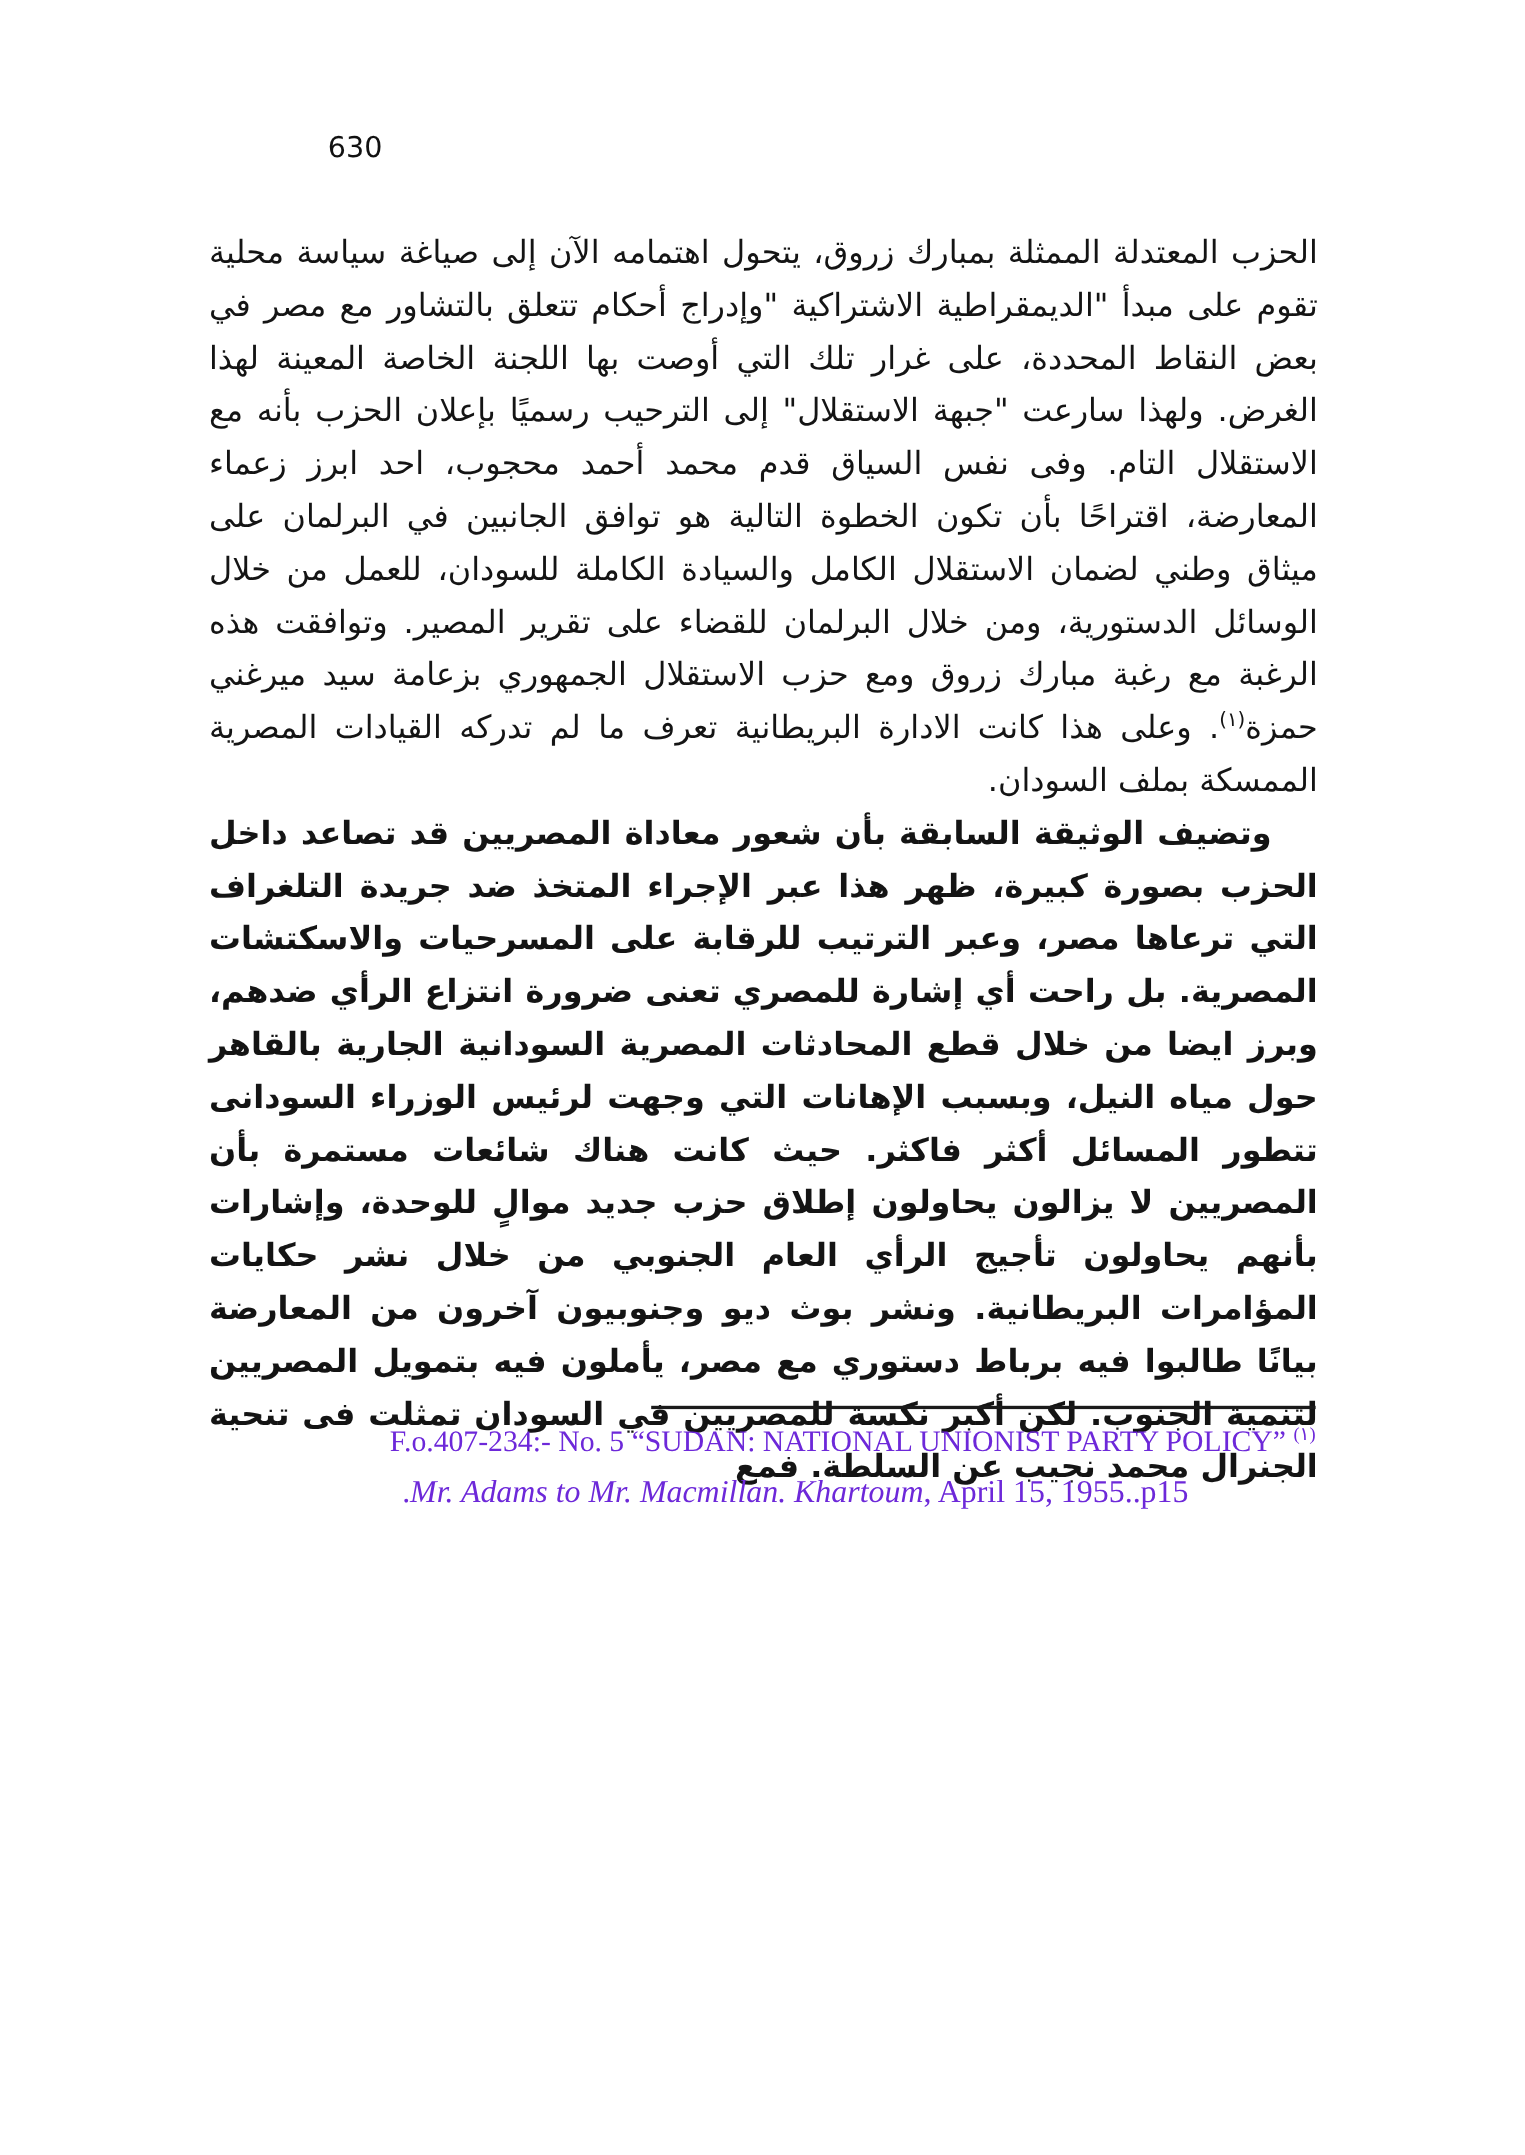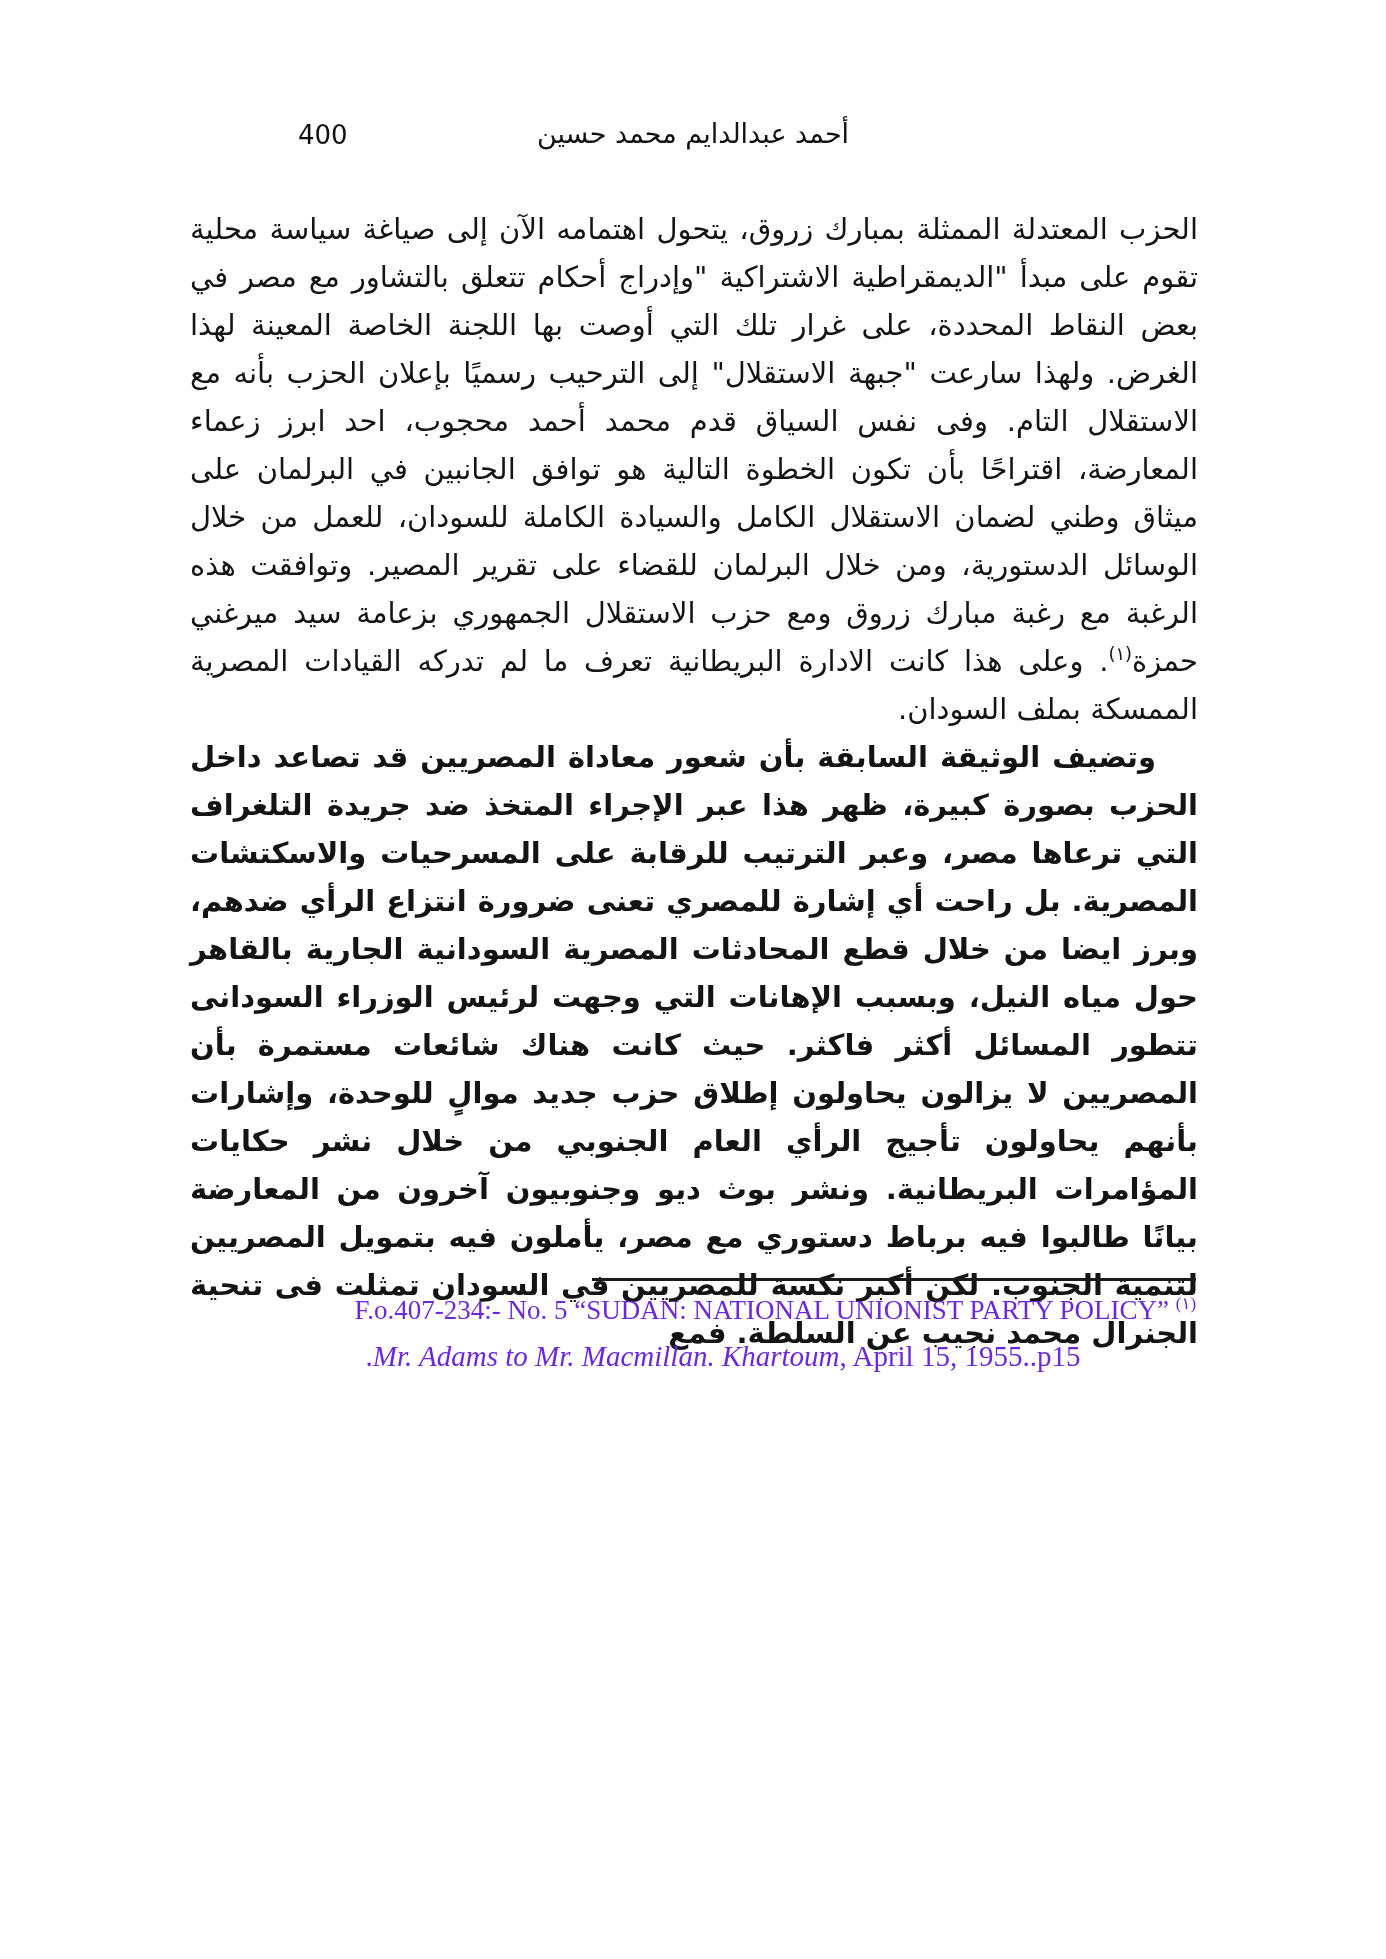--- a/index.html
+++ b/index.html
@@ -99,22 +99,21 @@
   .fn-line2 em {
     font-style: italic;
   }
 </style>
 </head>
 <body>
 
 <div class="page">
 
   <div class="header">
-    <div class="author">أحمد عبدالدايم محمد حسين</div>
-    <div class="page-num">400</div>
+    <div class="page-num">630</div>
   </div>
 
   <div class="body-text">
     <p class="para"><span>الحزب المعتدلة الممثلة بمبارك زروق، يتحول اهتمامه الآن إلى صياغة سياسة محلية تقوم على مبدأ "الديمقراطية الاشتراكية "وإدراج أحكام تتعلق بالتشاور مع مصر في بعض النقاط المحددة، على غرار تلك التي أوصت بها اللجنة الخاصة المعينة لهذا الغرض. ولهذا سارعت "جبهة الاستقلال" إلى الترحيب رسميًا بإعلان الحزب بأنه مع الاستقلال التام. وفى نفس السياق قدم محمد أحمد محجوب، احد ابرز زعماء المعارضة، اقتراحًا بأن تكون الخطوة التالية هو توافق الجانبين في البرلمان على ميثاق وطني لضمان الاستقلال الكامل والسيادة الكاملة للسودان، للعمل من خلال الوسائل الدستورية، ومن خلال البرلمان للقضاء على تقرير المصير. وتوافقت هذه الرغبة مع رغبة مبارك زروق ومع حزب الاستقلال الجمهوري بزعامة سيد ميرغني حمزة</span><sup class="fn-ref">(١)</sup><span>. وعلى هذا كانت الادارة البريطانية تعرف ما لم تدركه القيادات المصرية الممسكة بملف السودان.</span></p>
 
     <p class="para indent">وتضيف الوثيقة السابقة بأن شعور معاداة المصريين قد تصاعد داخل الحزب بصورة كبيرة، ظهر هذا عبر الإجراء المتخذ ضد جريدة التلغراف التي ترعاها مصر، وعبر الترتيب للرقابة على المسرحيات والاسكتشات المصرية. بل راحت أي إشارة للمصري تعنى ضرورة انتزاع الرأي ضدهم، وبرز ايضا من خلال قطع المحادثات المصرية السودانية الجارية بالقاهر حول مياه النيل، وبسبب الإهانات التي وجهت لرئيس الوزراء السودانى تتطور المسائل أكثر فاكثر. حيث كانت هناك شائعات مستمرة بأن المصريين لا يزالون يحاولون إطلاق حزب جديد موالٍ للوحدة، وإشارات بأنهم يحاولون تأجيج الرأي العام الجنوبي من خلال نشر حكايات المؤامرات البريطانية. ونشر بوث ديو وجنوبيون آخرون من المعارضة بيانًا طالبوا فيه برباط دستوري مع مصر، يأملون فيه بتمويل المصريين لتنمية الجنوب. لكن أكبر نكسة للمصريين في السودان تمثلت فى تنحية الجنرال محمد نجيب عن السلطة. فمع</p>
   </div>
 
   <div class="footnote">
     <div class="fn-rule"></div>

